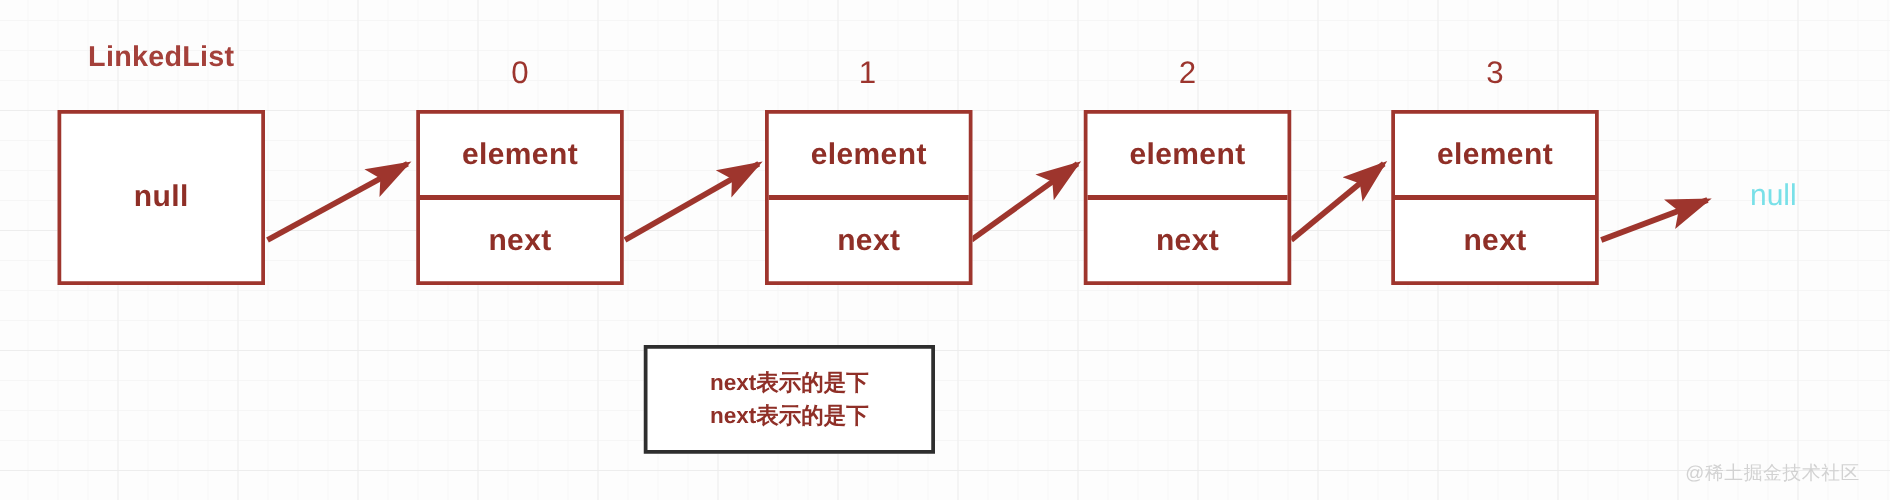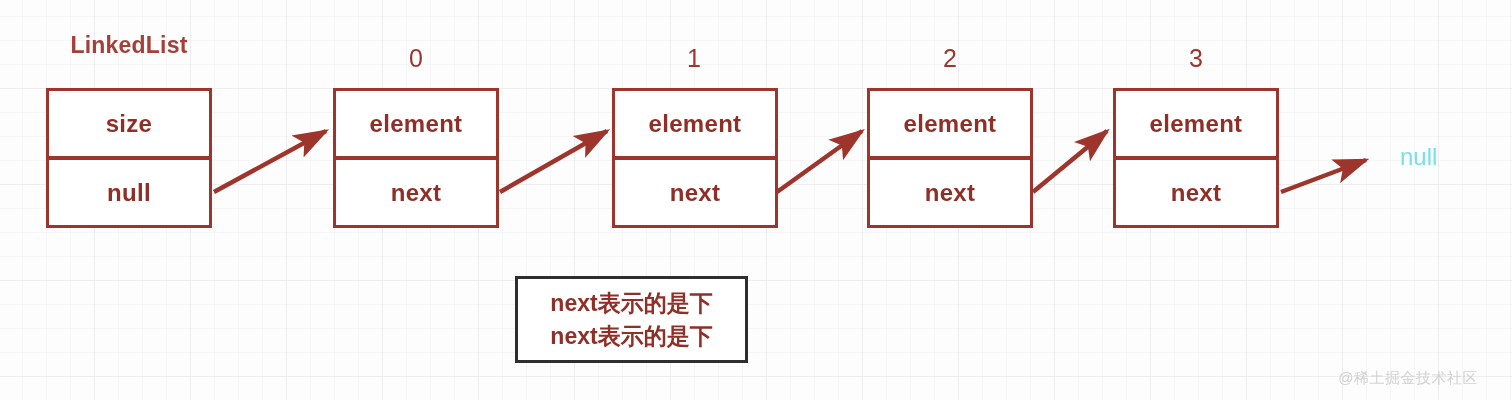--- a/index.html
+++ b/index.html
@@ -110,31 +110,31 @@
     box-sizing: border-box;
     border: 3px solid #2e2e2e;
     background: #ffffff;
     display: flex;
     flex-direction: column;
     align-items: center;
     justify-content: center;
     padding: 0 8px;
   }
   .annotation .line {
-    font-size: 23px;
+    font-size: 18px;
     font-weight: bold;
     color: #8f2f27;
     line-height: 1.42;
     white-space: nowrap;
   }
 
   
   .watermark {
     position: absolute;
-    right: 34px;
+    right: 24px;
     bottom: 12px;
     font-size: 15px;
     color: #d2d2d2;
     white-space: nowrap;
     letter-spacing: 0.5px;
     margin-top: 28px;
   }
 </style>
 </head>
 <body>
@@ -152,21 +152,20 @@
       <line x1="500" y1="192" x2="607" y2="131"></line>
       <line x1="777" y1="192" x2="862" y2="131"></line>
       <line x1="1033" y1="192" x2="1107" y2="131"></line>
       <line x1="1281" y1="192" x2="1366" y2="160"></line>
     </g>
   </svg>
 
   <div class="list-title">LinkedList</div>
 
   <div class="box" style="left:46px; top:88px; width:166px; height:140px;">
-    <div class="cell top">size</div>
     <div class="cell">null</div>
   </div>
 
   <div class="index-label" style="left:386px;">0</div>
   <div class="box" style="left:333px; top:88px; width:166px; height:140px;">
     <div class="cell top">element</div>
     <div class="cell">next</div>
   </div>
 
   <div class="index-label" style="left:664px;">1</div>

